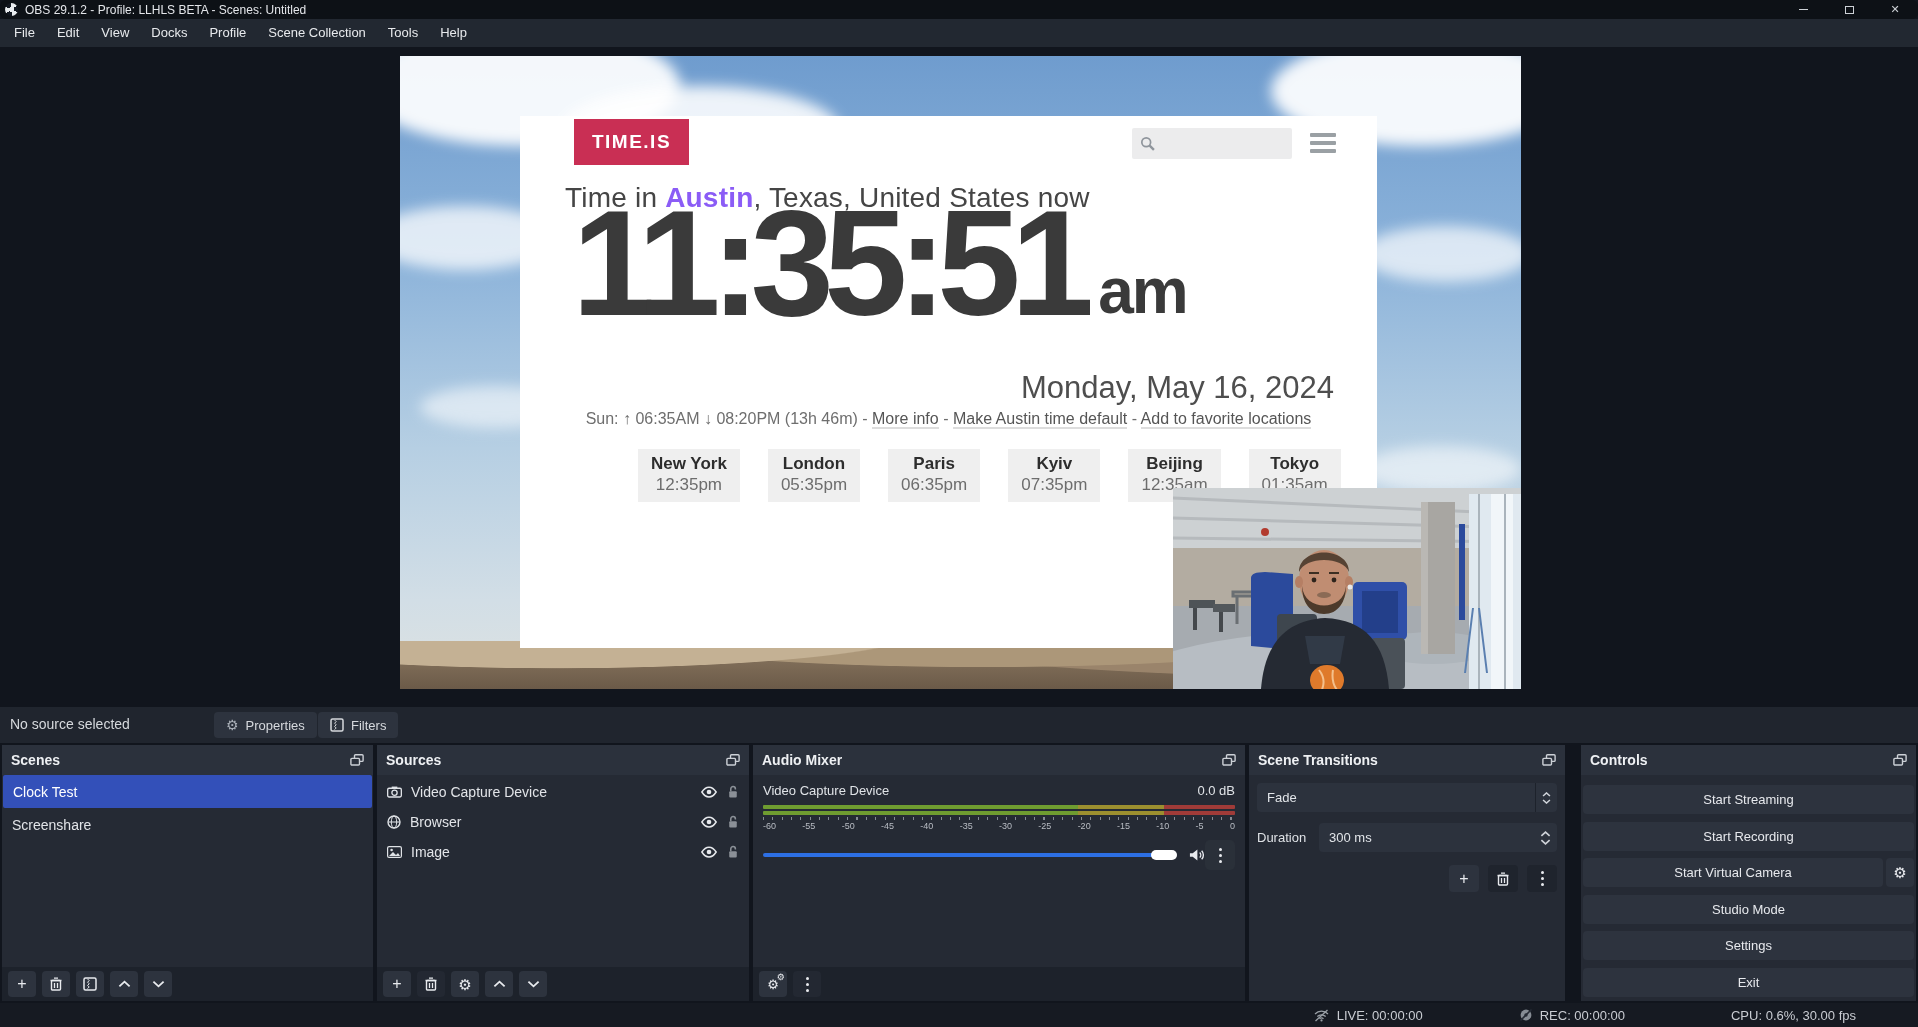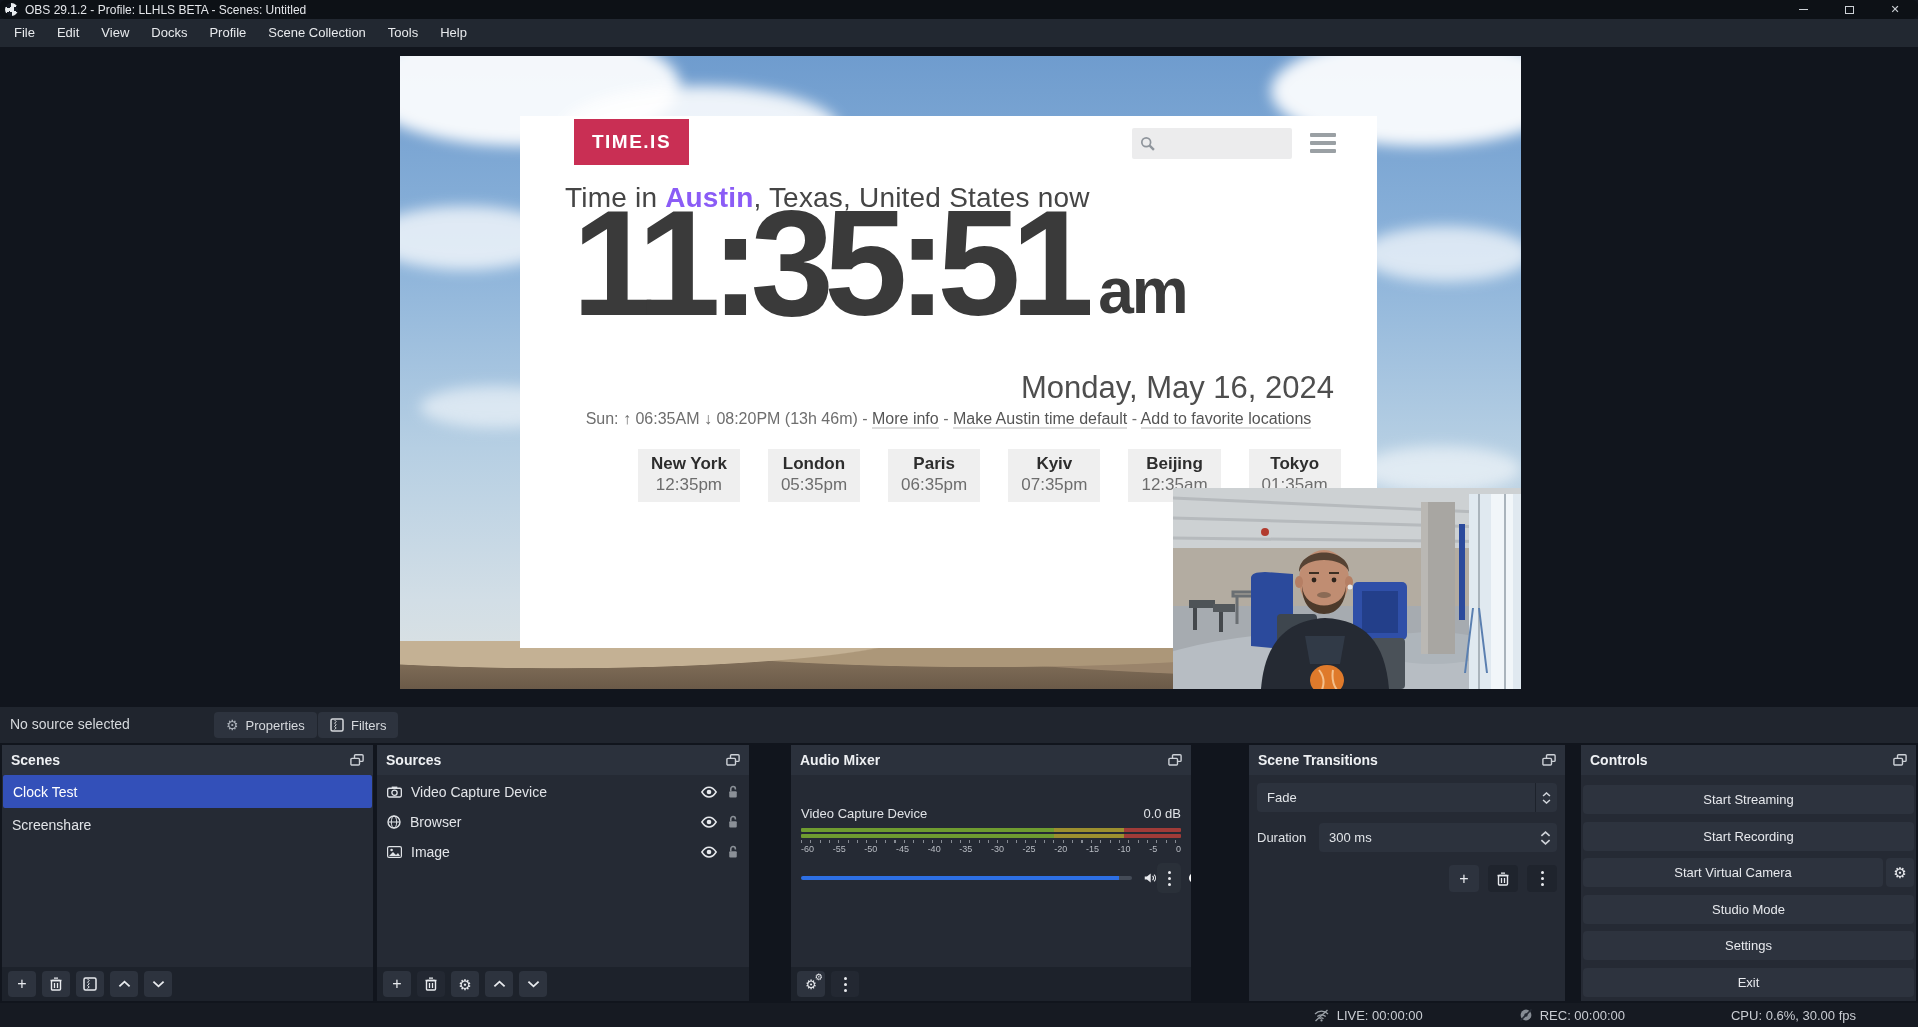--- a/index.html
+++ b/index.html
@@ -69,21 +69,21 @@
   
   .src-toolbar { position:absolute; left:0; top:707px; width:1918px; height:36px; background:#20252e; }
   .src-status { position:absolute; left:10px; top:9px; font-size:14px; color:#d6d9dd; }
   .tb-btn { position:absolute; top:5px; height:26px; display:flex; align-items:center; gap:7px; padding:0 12px;
     background:#2d333e; border-radius:4px; font-size:13px; color:#d6d9dd; }
   .btn-props { left:214px; } .btn-filters { left:318px; }
 
   
   .panel { position:absolute; top:745px; height:256px; background:#252a34; display:flex; flex-direction:column; }
   .p-scenes { left:2px; width:371px; } .p-sources { left:377px; width:372px; }
-  .p-mixer { left:791px; width:400px;gap:23px; } .p-trans { left:1249px; width:316px; } .p-controls { left:1581px; width:335px; }
+  .p-mixer { left:753px; width:492px; } .p-trans { left:1249px; width:316px; } .p-controls { left:1581px; width:335px; }
   .p-head { height:30px; background:#2b313c; display:flex; align-items:center; padding:0 9px; flex:0 0 auto; }
   .p-title { font-size:14px; font-weight:bold; color:#eef0f3; }
   .p-popout { margin-left:auto; display:flex; }
   .p-body { flex:1 1 auto; position:relative; overflow:hidden; }
   .p-foot { flex:0 0 auto; height:34px; background:#1d222b; display:flex; align-items:center; padding:0 6px; gap:6px; }
   .tool-btn { width:28px; height:26px; background:#2d333e; border-radius:4px; display:flex; align-items:center; justify-content:center; color:#e8eaee; font-size:16px; }
   .tool-btn.dim { background:#232832; }
 
   .list-row { height:33px; display:flex; align-items:center; padding-left:10px; font-size:14px; color:#e2e4e8; }
   .list-row.sel { background:#3350b9; color:#fff; margin:0 1px; border-radius:2px; }

